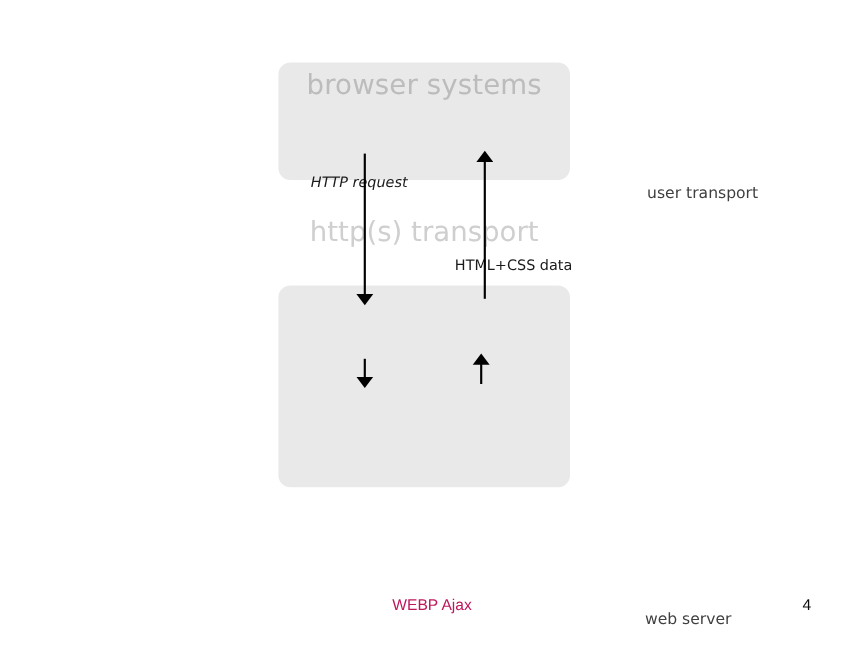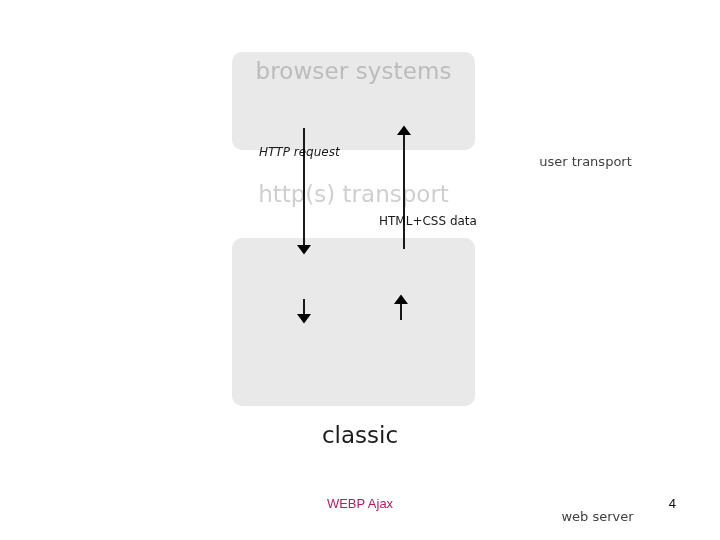--- a/index.html
+++ b/index.html
@@ -68,21 +68,21 @@
     justify-content: center;
     box-sizing: border-box;
   }
   #box-ui {
     left: 256px;
     top: 92px;
     width: 195px;
     height: 35px;
   }
   #box-webserver {
-    left: 268px;
+    left: 244px;
     top: 260px;
     width: 195px;
     height: 38px;
     justify-content: center;
   }
   .box-label { display: block; }
 
   
   #transport-title {
     position: absolute;
@@ -198,19 +198,18 @@
     <line x1="304" y1="128" x2="304" y2="249" stroke="#000000" stroke-width="1.8" marker-end="url(#head-down)"></line>
 
     <line x1="404" y1="249" x2="404" y2="131" stroke="#000000" stroke-width="1.8" marker-end="url(#head-up)"></line>
 
     <line x1="304" y1="299" x2="304" y2="318" stroke="#000000" stroke-width="1.8" marker-end="url(#head-down)"></line>
 
     <line x1="401" y1="320" x2="401" y2="300" stroke="#000000" stroke-width="1.8" marker-end="url(#head-up)"></line>
   </svg>
 
   <div id="caption">
-    <span class="cap-line">classic</span>
   </div>
 
   <div id="footer-text">WEBP Ajax</div>
   <div id="footer-page">4</div>
 
 </div>
 
 </body></html>

